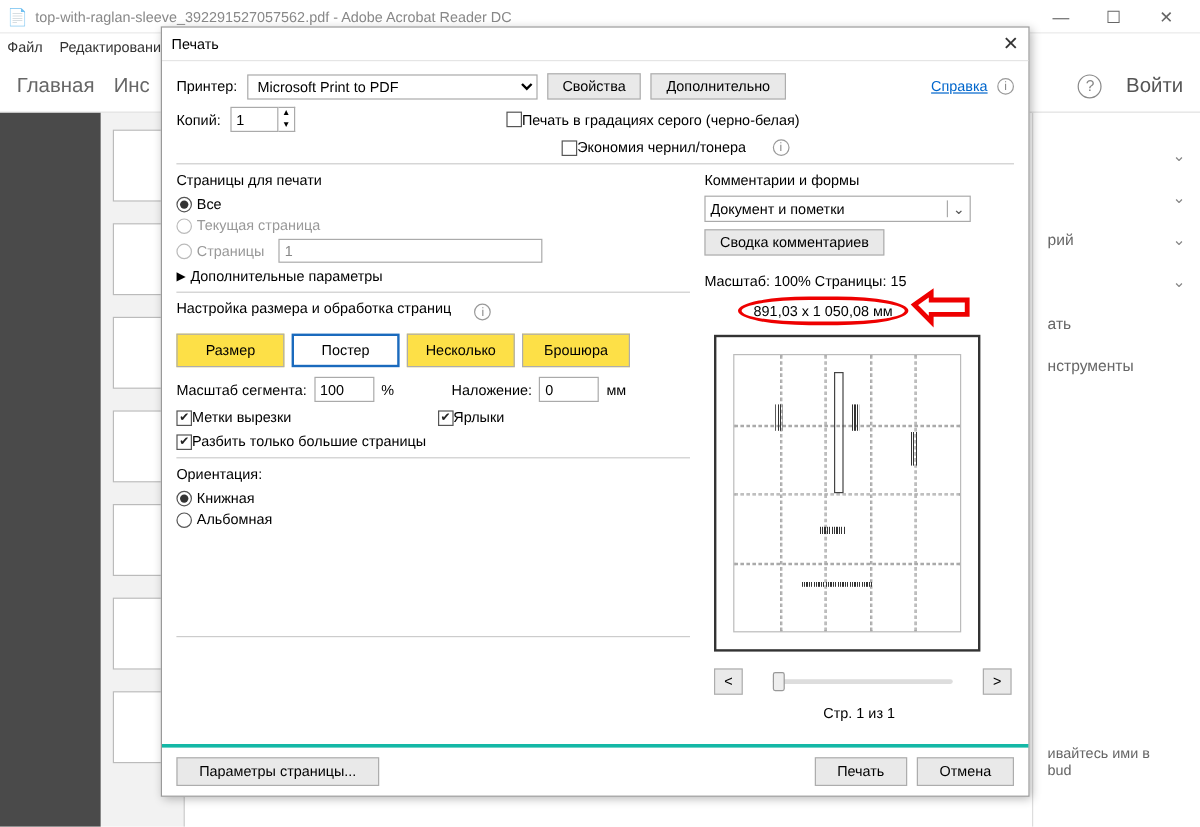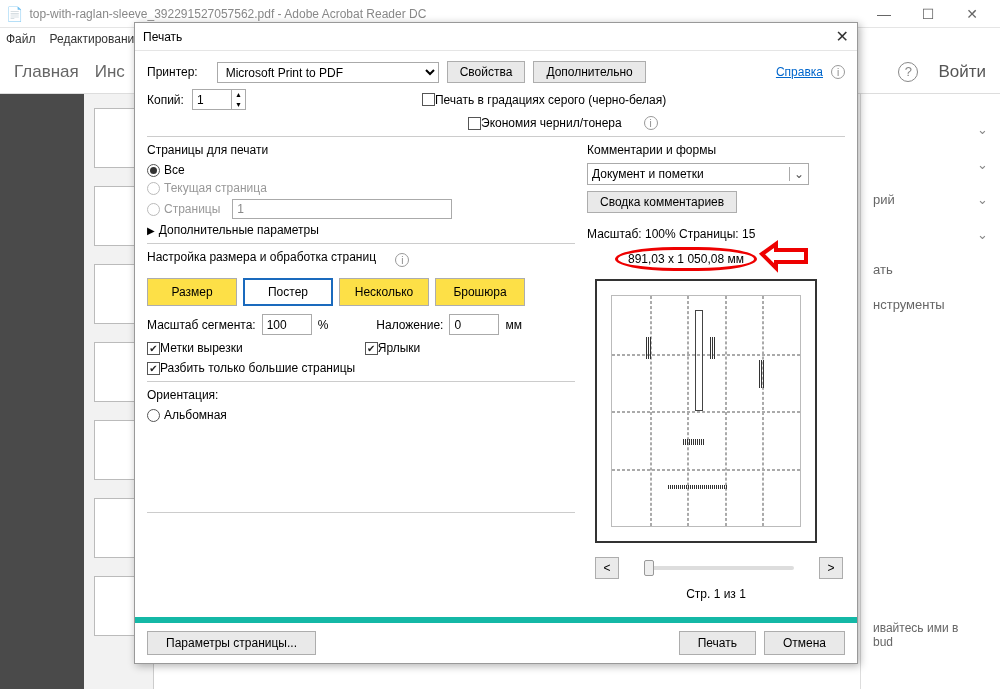--- a/index.html
+++ b/index.html
@@ -107,21 +107,21 @@
 
     .row { display: flex; align-items: center; gap: 8px; margin-bottom: 6px; }
     .row label { font-size: 12px; }
     select, input[type=text] {
       border: 1px solid #aaa;
       background: #fff;
       font-size: 12px;
       padding: 2px 4px;
       height: 21px;
     }
-    select.printer { width: 222px; margin-left: 11px; }
+    select.printer { width: 242px; }
     .btn {
       border: 1px solid #adadad;
       background: #e9e9e9;
       padding: 3px 12px;
       font-size: 12px;
       cursor: pointer;
     }
     .link { color: #0066cc; text-decoration: underline; cursor: pointer; font-size: 12px; }
     .help-sm { display: inline-flex; width: 14px; height: 14px; border: 1px solid #999; border-radius: 50%; align-items: center; justify-content: center; font-size: 10px; color: #888; }
 
@@ -197,21 +197,21 @@
     .preview-inner .dash { position: absolute; border: 1px dashed #aaa; }
 
     .nav-row { display: flex; align-items: center; justify-content: space-between; margin: 14px 2px 0 8px; }
     .nav-btn { width: 24px; height: 22px; border: 1px solid #adadad; background: #eaeaea; display: flex; align-items: center; justify-content: center; cursor: pointer; }
     .slider-track { position: relative; height: 4px; width: 150px; background: #ddd; border-radius: 2px; }
     .slider-thumb { position: absolute; left: 0; top: -6px; width: 10px; height: 16px; background: #eee; border: 1px solid #999; border-radius: 2px; }
 
     .page-label { text-align: center; font-size: 12px; margin-top: 8px; }
 
     .dlg-footer {
-      border-top: 6px solid #14b8a6;
+      border-top: 3px solid #14b8a6;
       padding: 8px 12px;
       display: flex;
       align-items: center;
       gap: 8px;
     }
     .dlg-footer .spacer { flex: 1; }
     .dlg-footer .btn { padding: 4px 18px; }
 
     
     .mark { position: absolute; background: repeating-linear-gradient(90deg,#333 0,#333 1px,transparent 1px,transparent 2px); }
@@ -392,20 +392,24 @@
         <div class="seg-row">
           <div class="chk">
               <span class="box">✔</span>
               <span>Разбить только большие страницы</span>
             </div>
         </div>
 
         <hr class="sep">
         <div class="group-title" style="font-weight:normal;">Ориентация:</div>
         <div class="radio-row">
+            <span class="r sel"></span>
+            <span>Книжная</span>
+          </div>
+        <div class="radio-row">
             <span class="r"></span>
             <span>Альбомная</span>
           </div>
         <hr class="sep" style="margin-top:90px;">
       </div>
 
       <div class="col-right">
         <div class="group-title">Комментарии и формы</div>
         <div class="combo">
           <span>Документ и пометки</span>

